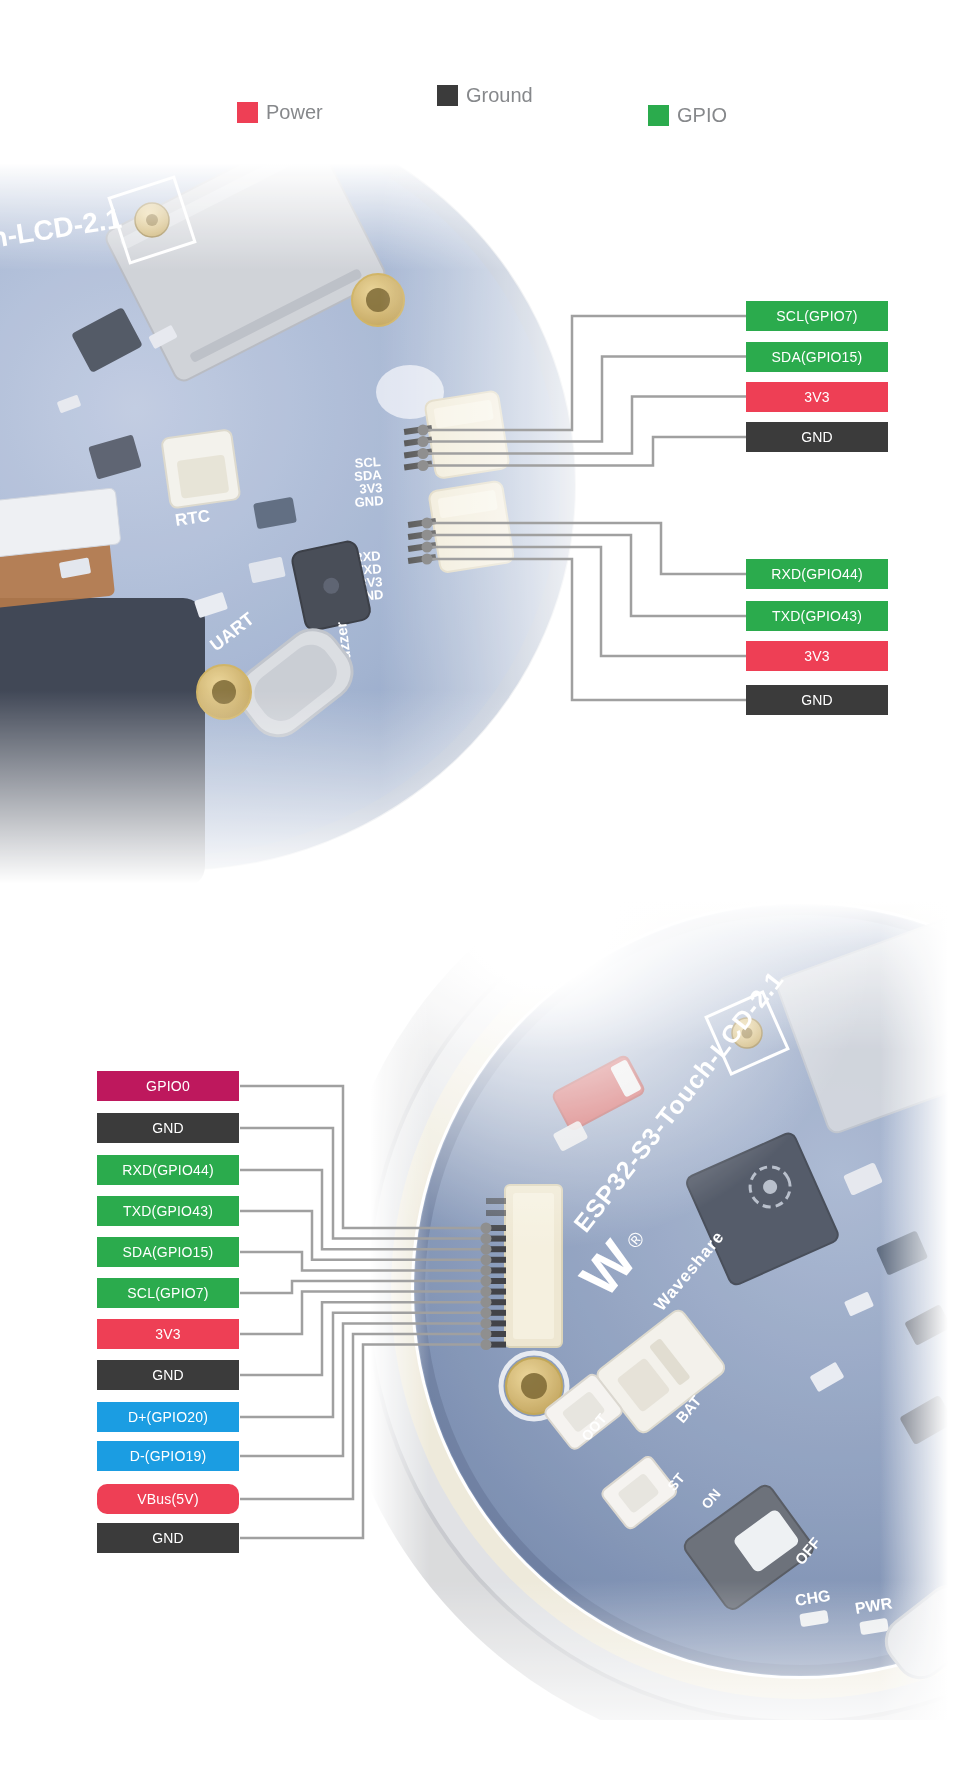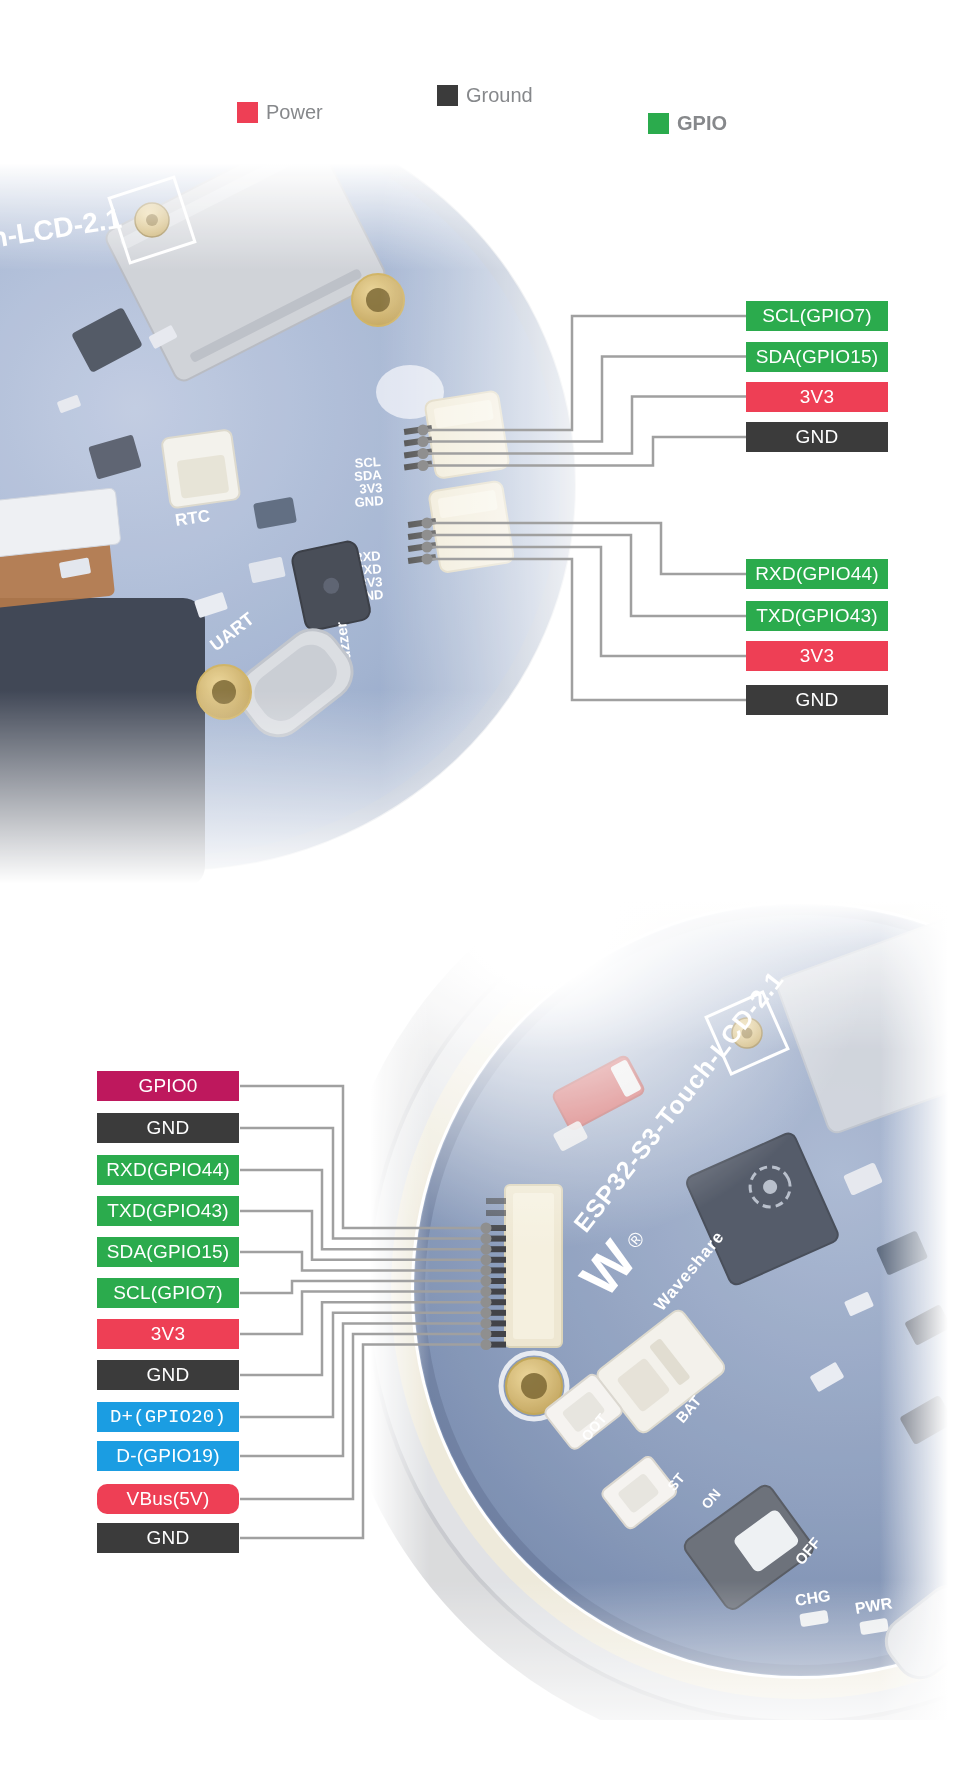--- a/index.html
+++ b/index.html
@@ -3,21 +3,21 @@
 <meta charset="utf-8">
 <style>
   html,body{margin:0;padding:0;background:#fff;}
   #stage{position:relative;width:960px;height:1778px;background:#fff;overflow:hidden;
          font-family:"Liberation Sans",sans-serif;}
   
   .legend-item{position:absolute;display:flex;align-items:center;gap:8px;height:22px;}
   .legend-swatch{width:21px;height:21px;flex:0 0 21px;}
   .legend-label{font-size:20px;color:#86888b;line-height:22px;white-space:nowrap;}
   
-  .pin-label{position:absolute;width:142px;height:30px;color:#fff;font-size:19px;
+  .pin-label{position:absolute;width:142px;height:30px;color:#fff;font-size:14px;
              display:flex;align-items:center;justify-content:center;white-space:nowrap;
              letter-spacing:.2px;z-index:40;}
   
   .board-art{position:absolute;z-index:10;}
   .fade{position:absolute;z-index:20;pointer-events:none;}
   #wires{position:absolute;left:0;top:0;z-index:30;}
   .wash{position:absolute;background:#fff;opacity:.14;z-index:21;pointer-events:none;}
 </style>
 </head>
 <body>
@@ -25,21 +25,21 @@
 <div id="stage">
 
   <div class="legend-item" style="left:237px;top:101px;">
     <div class="legend-swatch" style="background: rgb(238, 63, 85);"></div>
     <span class="legend-label">Power</span>
   </div>
   <div class="legend-item" style="left:437px;top:84px;">
     <div class="legend-swatch" style="background: rgb(59, 59, 59);"></div>
     <span class="legend-label">Ground</span>
   </div>
-  <div class="legend-item" style="left:648px;top:112px;font-weight:bold;">
+  <div class="legend-item" style="left:648px;top:104px;">
     <div class="legend-swatch" style="background: rgb(43, 171, 77);"></div>
     <span class="legend-label">GPIO</span>
   </div>
 
   <svg class="board-art" style="left:0;top:140px;" width="700" height="760" viewBox="0 140 700 760">
     <defs>
       <radialGradient id="bg1" cx="45%" cy="40%" r="75%">
         <stop offset="0%" stop-color="#b9c5de"></stop>
         <stop offset="60%" stop-color="#93a7c9"></stop>
         <stop offset="100%" stop-color="#7288b1"></stop>
@@ -330,18 +330,18 @@
   <div class="pin-label" style="left: 746px; top: 685px; background: rgb(59, 59, 59);">GND</div>
 
   <div class="pin-label" style="left: 97px; top: 1071px; background: #be185d;">GPIO0</div>
   <div class="pin-label" style="left: 97px; top: 1113px; background: rgb(59, 59, 59);">GND</div>
   <div class="pin-label" style="left: 97px; top: 1155px; background: rgb(43, 171, 77);">RXD(GPIO44)</div>
   <div class="pin-label" style="left: 97px; top: 1196px; background: rgb(43, 171, 77);">TXD(GPIO43)</div>
   <div class="pin-label" style="left: 97px; top: 1237px; background: rgb(43, 171, 77);">SDA(GPIO15)</div>
   <div class="pin-label" style="left: 97px; top: 1278px; background: rgb(43, 171, 77);">SCL(GPIO7)</div>
   <div class="pin-label" style="left: 97px; top: 1319px; background: rgb(238, 63, 85);">3V3</div>
   <div class="pin-label" style="left: 97px; top: 1360px; background: rgb(59, 59, 59);">GND</div>
-  <div class="pin-label" style="left: 97px; top: 1402px; background: rgb(27, 157, 226); font-family: Liberation Mono, monospace;">D+(GPIO20)</div>
+  <div class="pin-label" style="left: 97px; top: 1402px; background: rgb(27, 157, 226);">D+(GPIO20)</div>
   <div class="pin-label" style="left: 97px; top: 1441px; background: rgb(27, 157, 226);">D-(GPIO19)</div>
   <div class="pin-label" style="left: 97px; top: 1484px; background: rgb(238, 63, 85); border-radius: 10px;">VBus(5V)</div>
   <div class="pin-label" style="left: 97px; top: 1523px; background: rgb(59, 59, 59);">GND</div>
 
 </div>
 
 </body></html>

